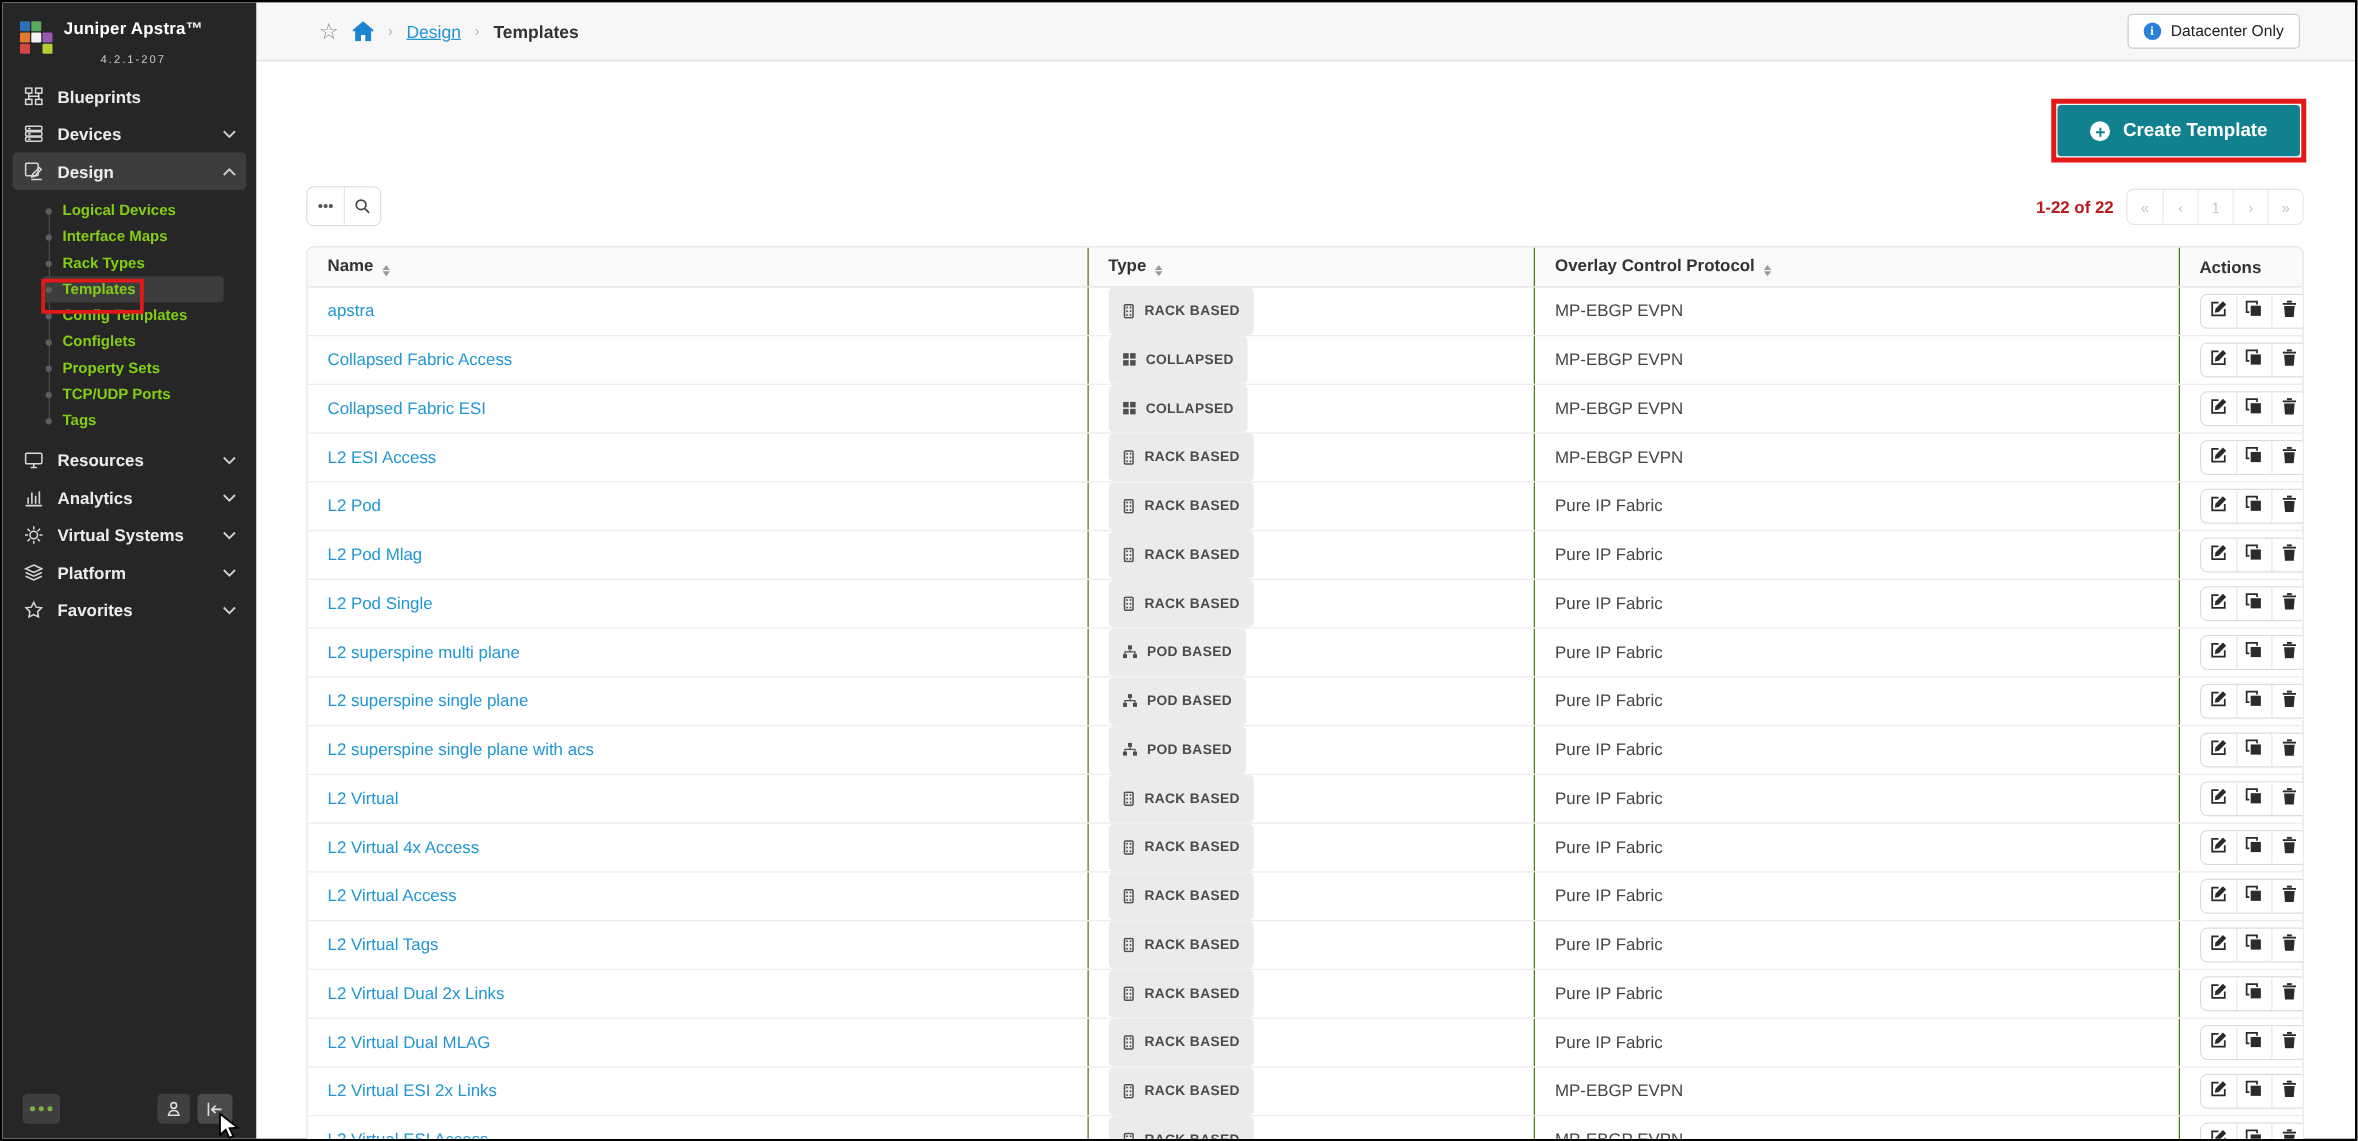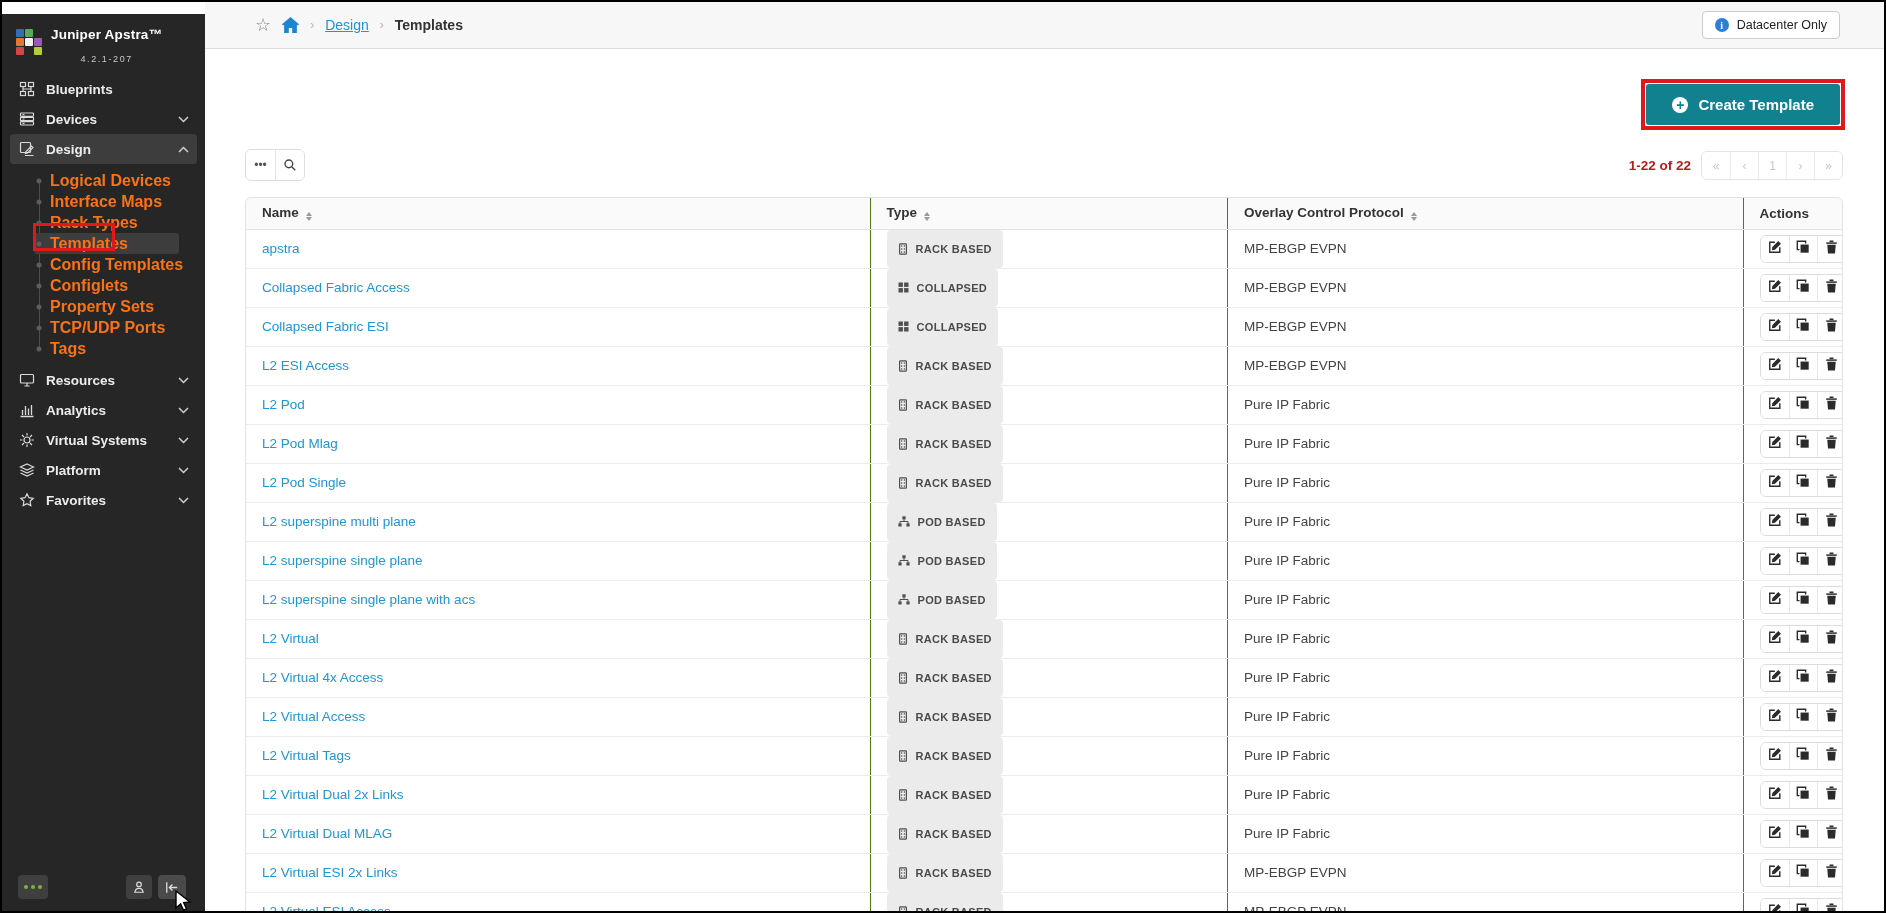--- a/index.html
+++ b/index.html
@@ -4,35 +4,35 @@
 <style>
   * { box-sizing: border-box; margin: 0; padding: 0; }
   html,body { width:1886px; height:913px; }
   body {
     font-family:"Liberation Sans", sans-serif;
     background:#fff; color:#333;
     position:relative; overflow:hidden;
     border:2px solid #000;
   }
   
-  .sidebar { position:absolute; left:0; top:12px; bottom:0; width:203px; background:#262626; z-index:5; }
+  .sidebar { position:absolute; left:0; top:0; bottom:0; width:203px; background:#262626; z-index:5; }
   .brand { display:flex; align-items:flex-start; gap:9px; padding:13px 12px 8px 14px; }
   .mosaic { display:grid; grid-template-columns:repeat(3,8px); grid-auto-rows:8px; gap:1px; margin-top:2px; }
   .mosaic span { border-radius:1px; }
   .brand-text .brand-title { color:#fff; font-size:13.5px; font-weight:700; letter-spacing:.2px; }
   .brand-text .brand-version { color:#c9c9c9; font-size:9px; letter-spacing:1.6px; margin-top:12px; text-align:center; }
   .nav { margin-top:2px; }
   .nav-item { height:30px; margin:0 8px; padding:0 8px; border-radius:4px; display:flex; align-items:center; gap:11px; color:#ececec; font-size:13.5px; font-weight:700; cursor:default; }
   .nav-item.active { background:#3d3d3d; }
   .nav-item .nav-ic { width:17px; height:17px; display:inline-flex; align-items:center; justify-content:center; color:#d9d9d9; flex:0 0 17px; }
   .nav-item .nav-label { flex:1; }
   .nav-item .chev { color:#cfcfcf; display:inline-flex; }
   .sub-list { list-style:none; position:relative; margin:6px 0 6px 0; padding-left:48px; }
   .sub-list::before { content:""; position:absolute; left:37px; top:9px; bottom:9px; width:1px; background:#4d4d4d; }
-  .sub-list li { position:relative; height:21px; line-height:21px; font-size:16px; font-weight:700; color:#f97316; }
+  .sub-list li { position:relative; height:21px; line-height:21px; font-size:12px; font-weight:700; color:#84cc16; }
   .sub-list li::before { content:""; position:absolute; left:-11px; top:50%; transform:translate(-50%,-50%); width:5px; height:5px; border-radius:50%; background:#5d5d5d; }
   .sub-list li.active { background:#3d3d3d; border-radius:3px; margin-left:-16px; padding-left:16px; margin-right:26px; }
   .sub-list li.active::before { left:5px; }
   .sidebar-footer { position:absolute; left:0; right:0; bottom:12px; height:24px; padding:0 19px 0 16px; display:flex; align-items:center; }
   .foot-btn { height:24px; border-radius:4px; background:#3f3f3f; display:inline-flex; align-items:center; justify-content:center; }
   .dots-btn { width:30px; gap:3px; }
   .dots-btn i { width:4px; height:4px; border-radius:50%; background:#7cb342; }
   .foot-right { margin-left:auto; display:flex; gap:6px; }
   .user-btn { width:26px; color:#ddd; }
   .collapse-btn { width:28px; background:#4a4a4a; color:#ddd; }

